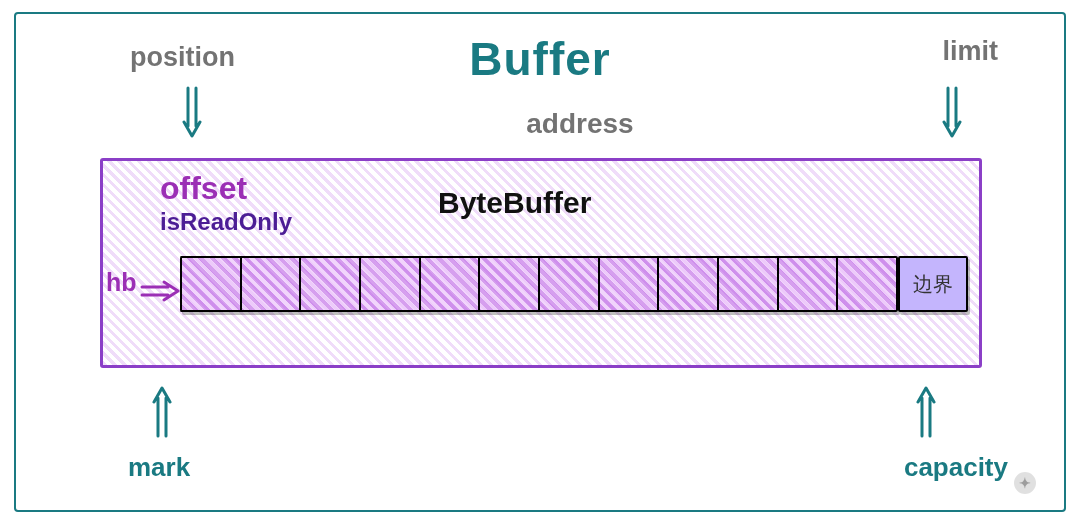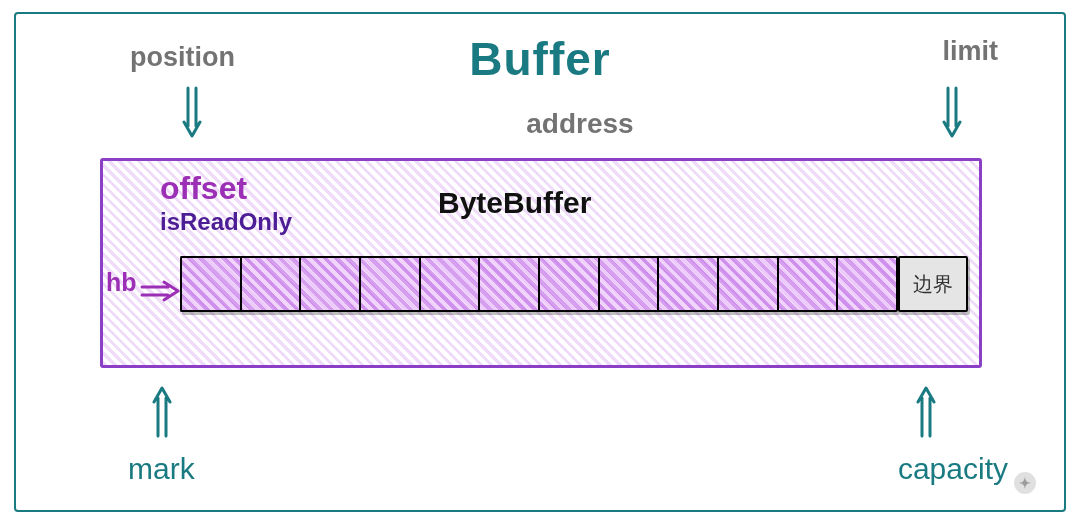--- a/index.html
+++ b/index.html
@@ -129,35 +129,35 @@
   .cell {
     flex: 1 1 0;
     border-right: 2.5px solid #000;
   }
   .boundary {
     position: absolute;
     left: 898px; top: 256px;
     width: 70px; height: 56px;
     border: 2.5px solid #000;
     border-radius: 2px;
-    background: #e5e5e5;
+    background: #c4b5fd;
     display: flex;
     align-items: center;
     justify-content: center;
     font-size: 20px;
     color: #333;
     font-family: Liberation Mono, monospace;
     box-shadow: 2px 3px 0 rgba(0,0,0,0.25);
   }
 
   
   .botlabel {
     position: absolute;
-    font-size: 30px;
-    font-weight: 400;
+    font-size: 26px;
+    font-weight: 700;
     color: #1a7a82;
   }
   .label-mark     { left: 128px; top: 452px; }
   .label-capacity { right: 72px; top: 452px; margin-left: 38px; }
 
   .arrow-mark { left: 148px; top: 386px; }
   .arrow-cap  { right: 140px; top: 386px; }
 
   .watermark {
     position: absolute;

